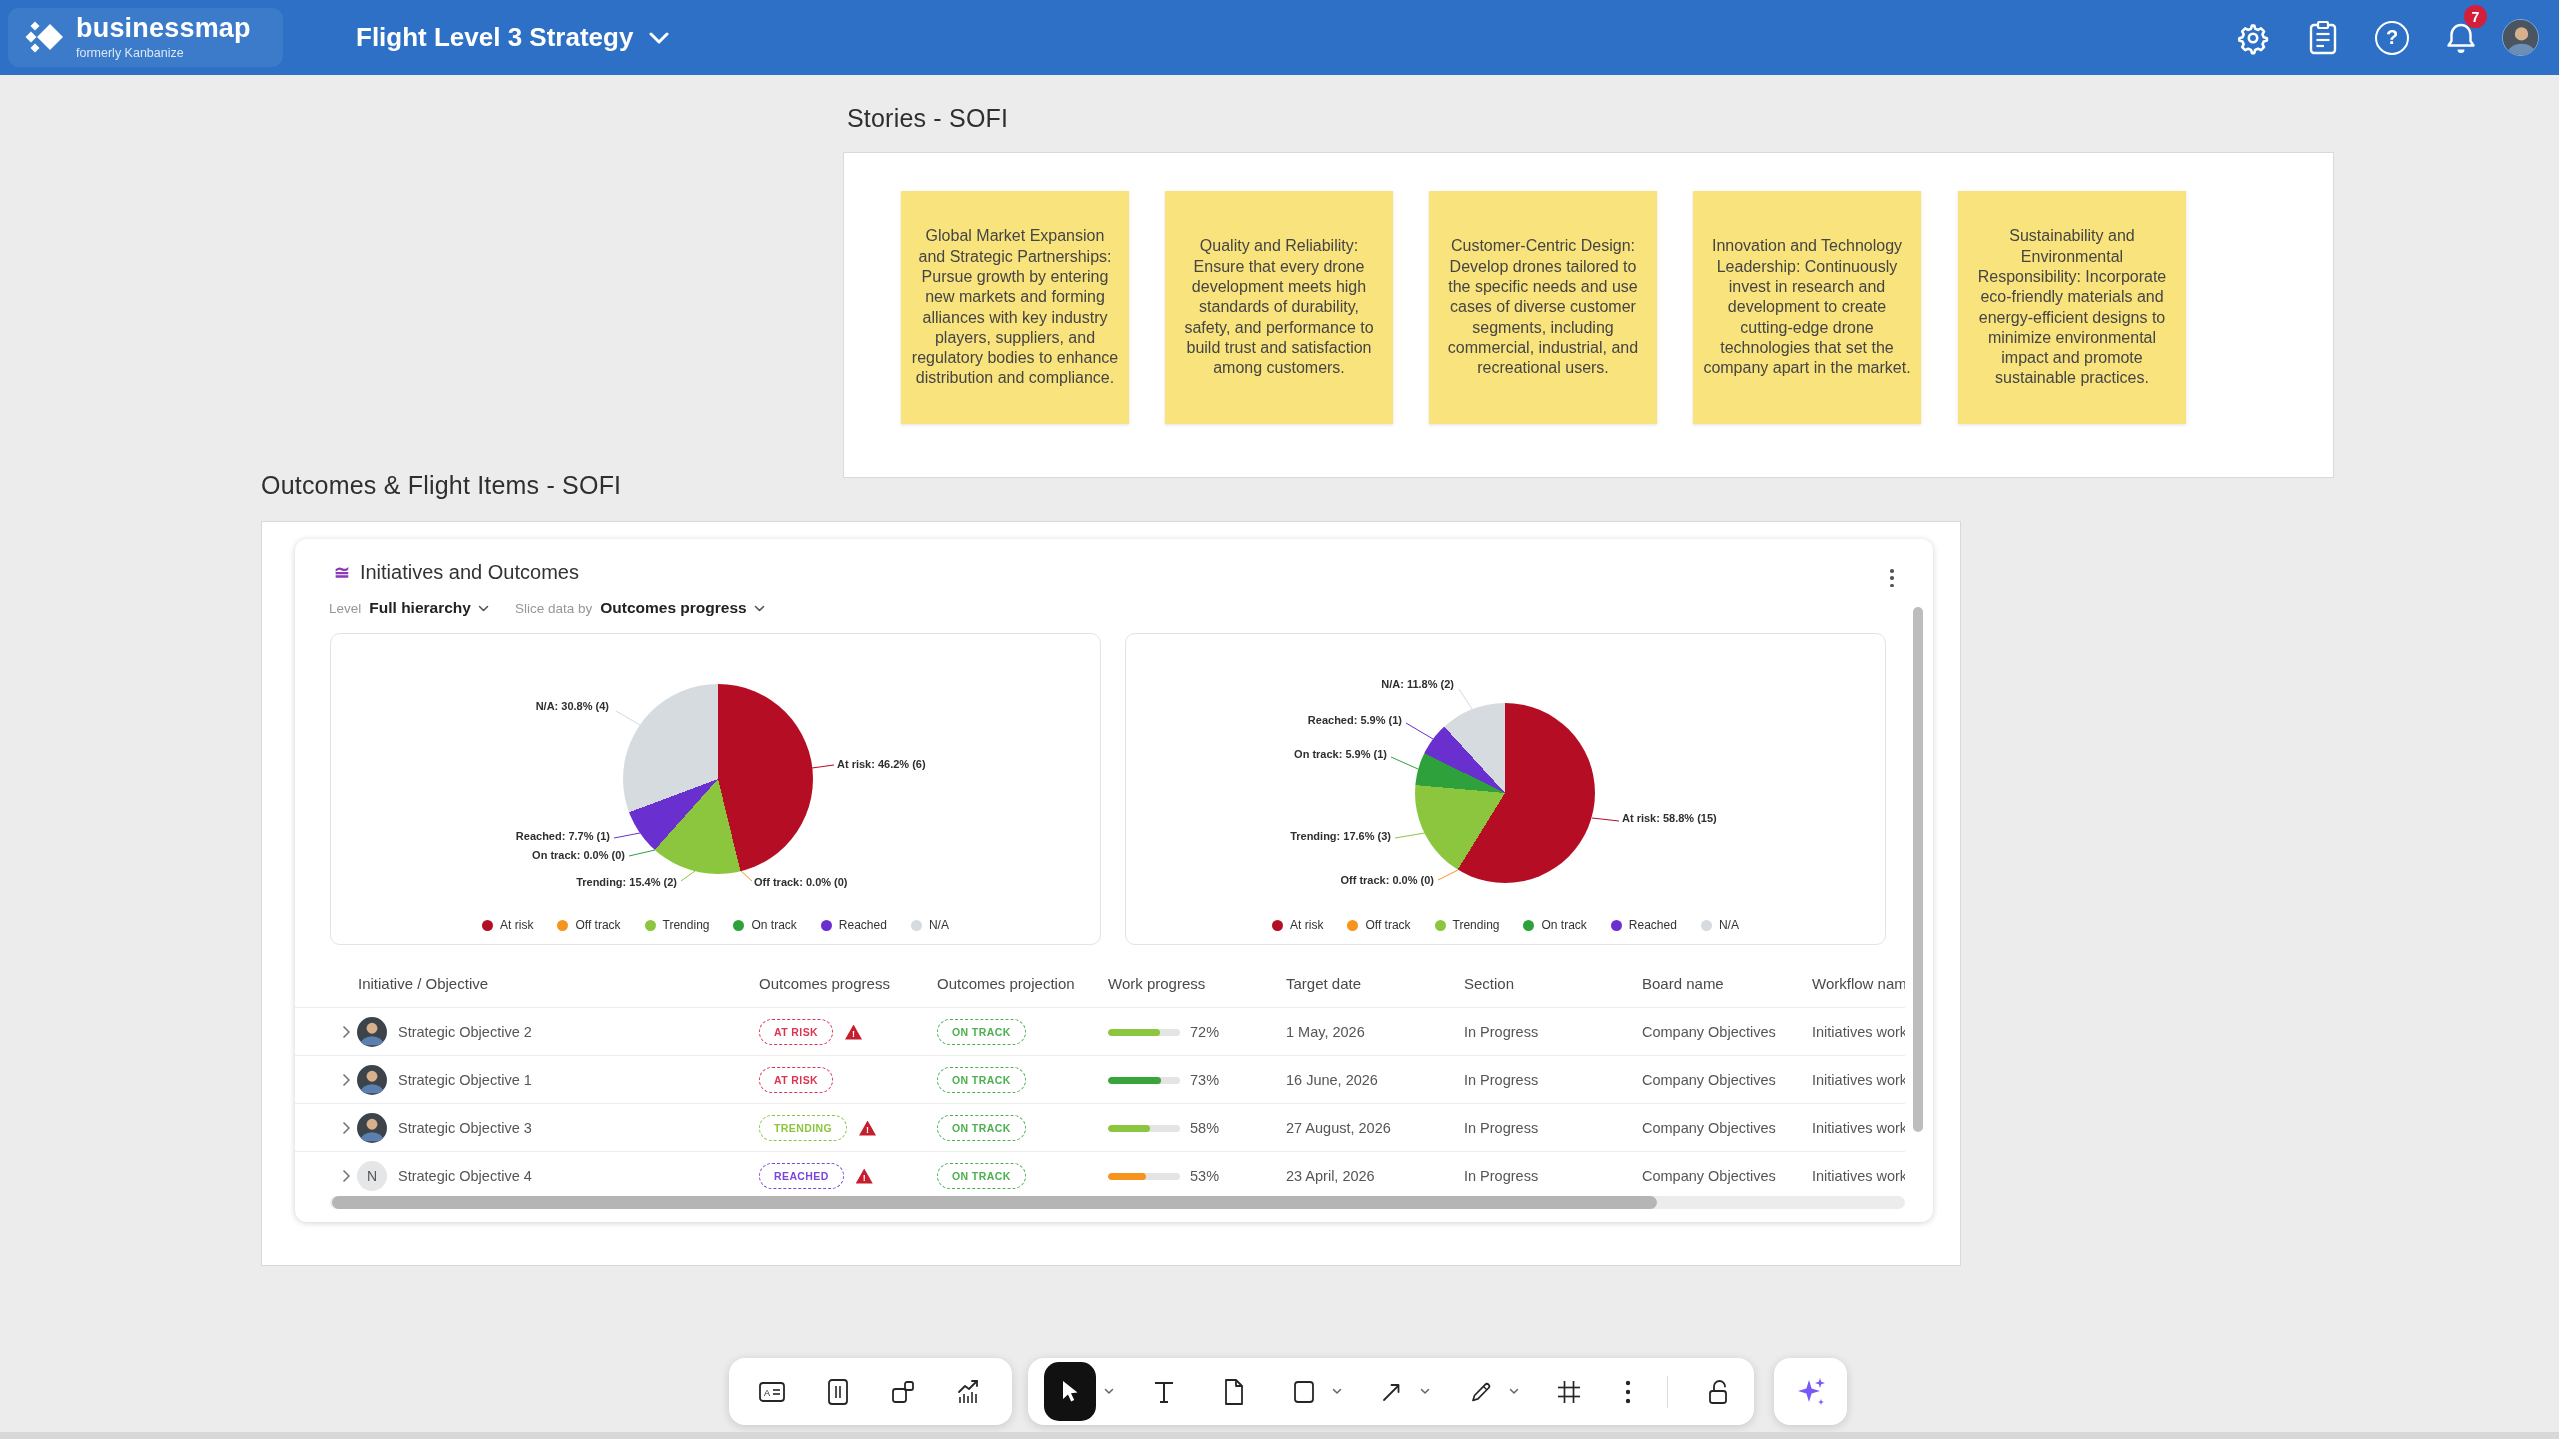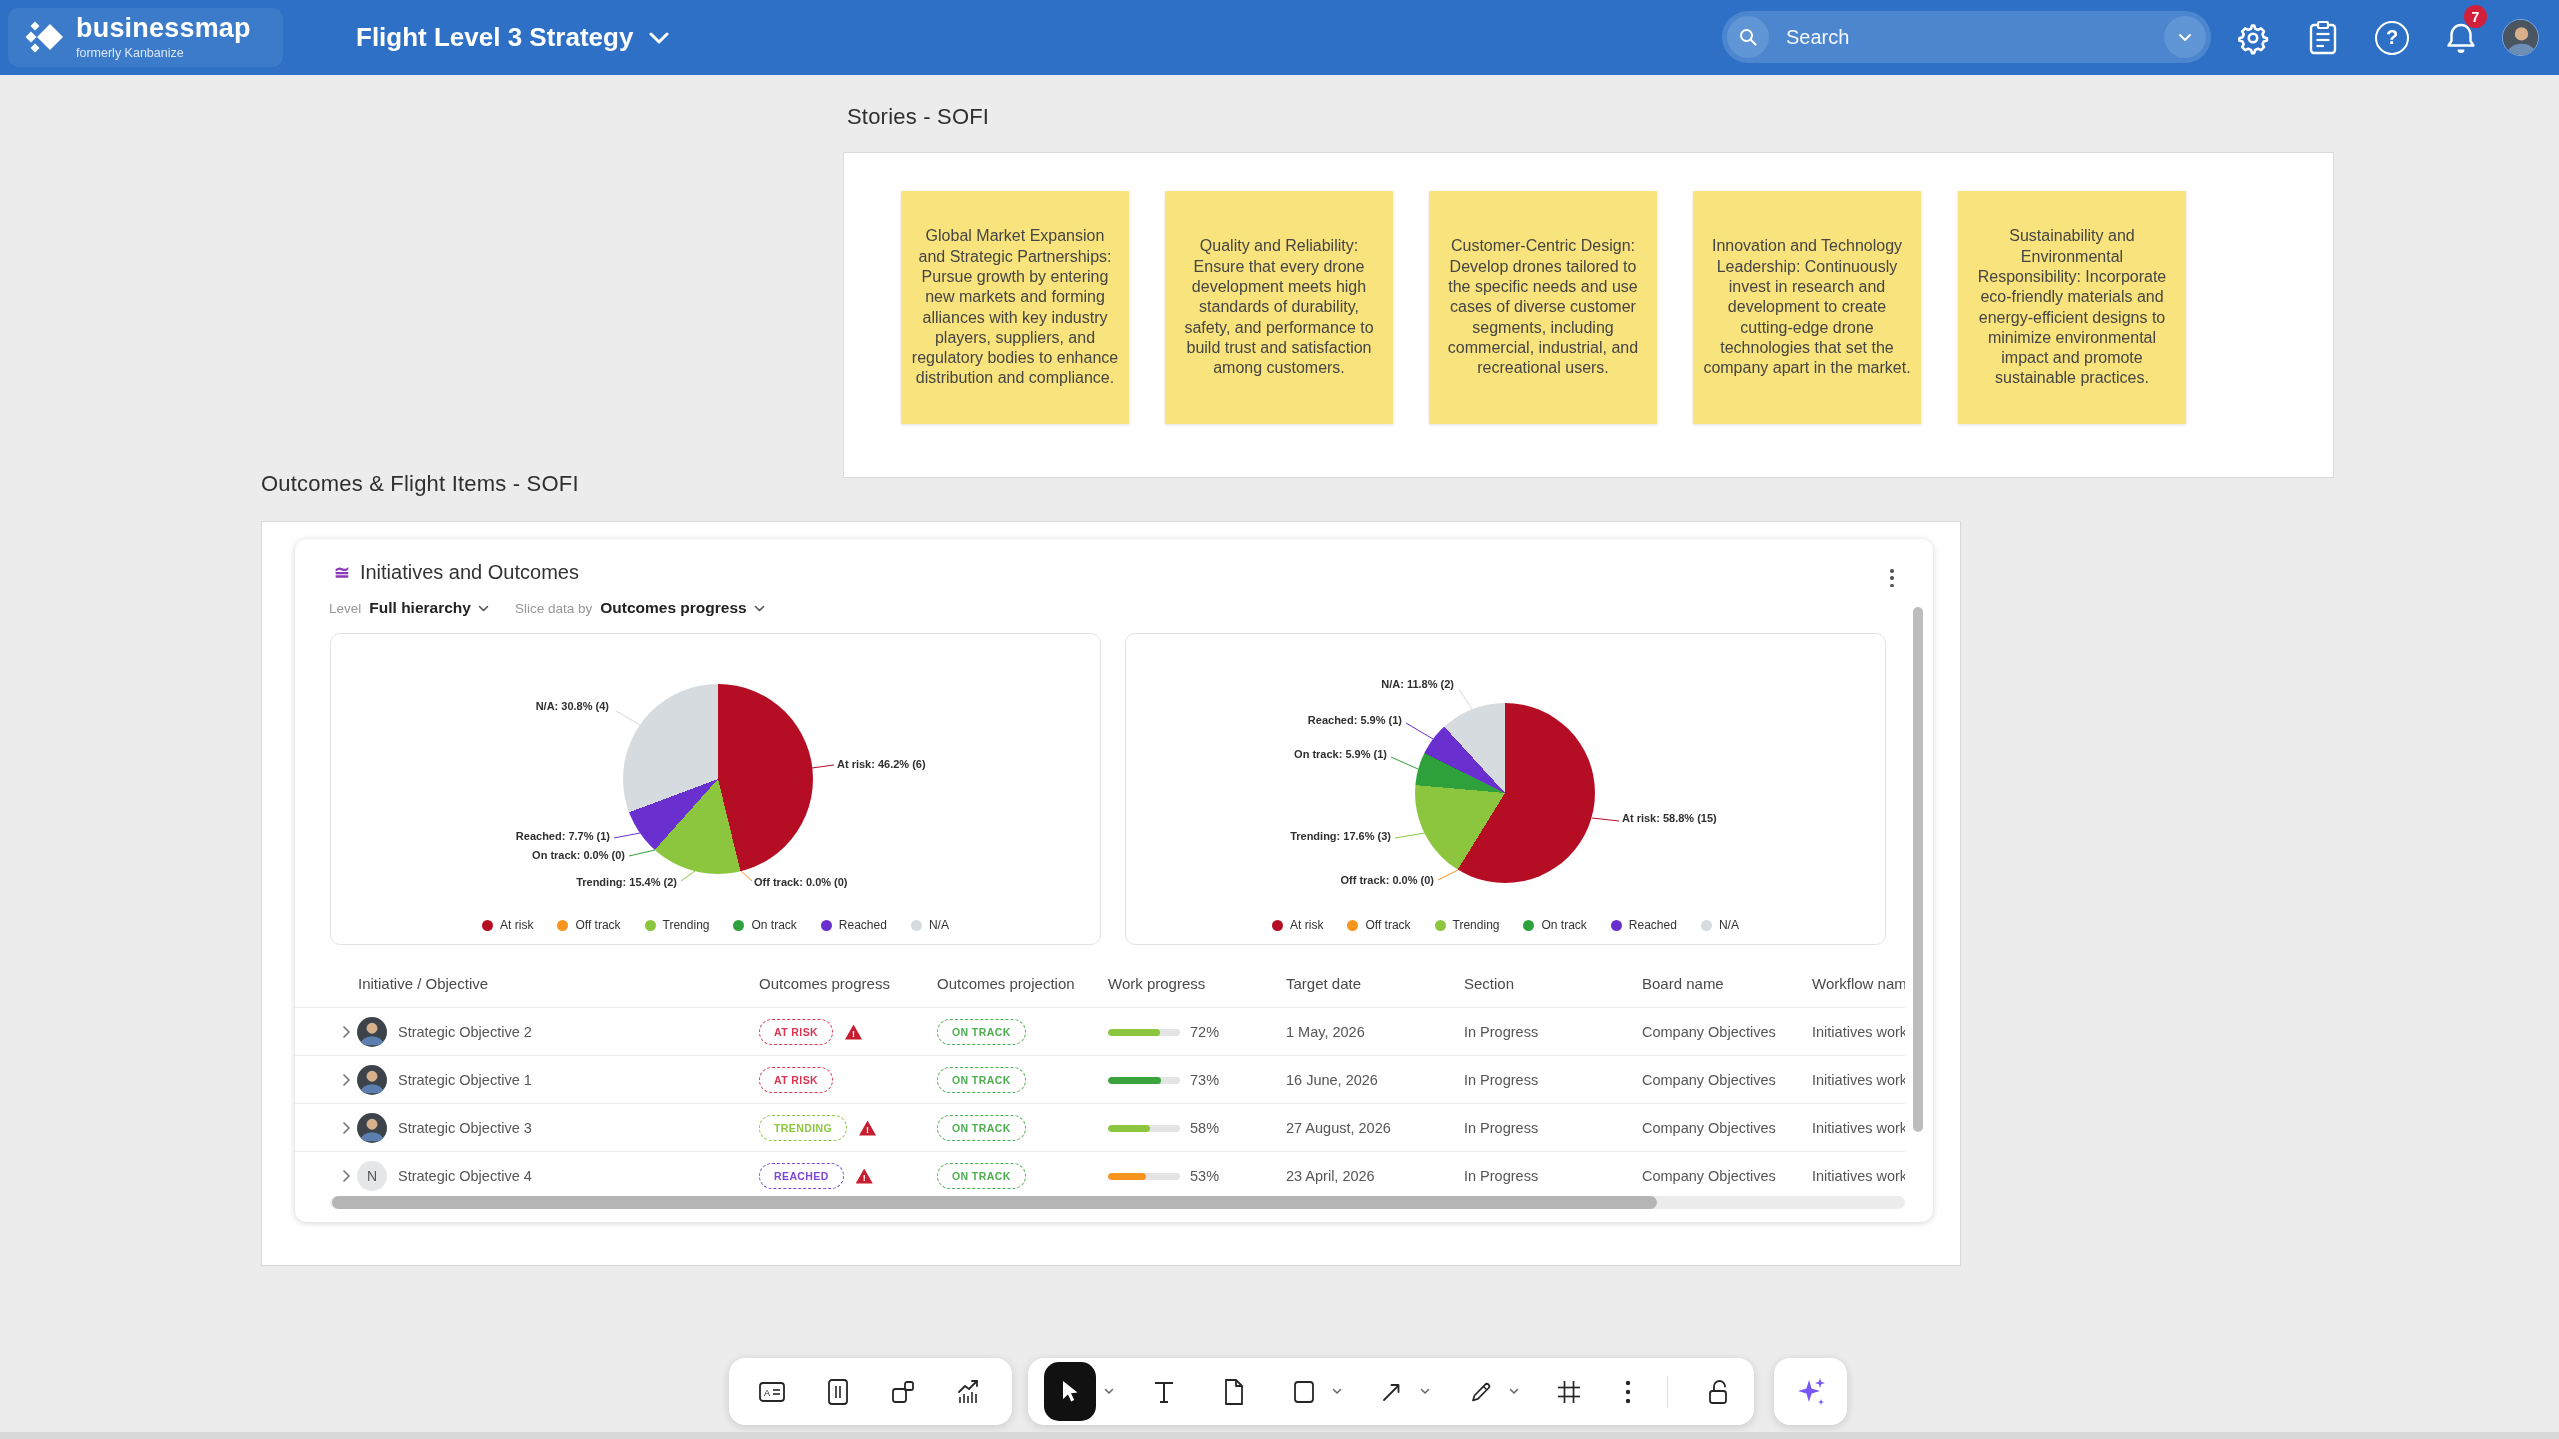--- a/index.html
+++ b/index.html
@@ -18,21 +18,21 @@
   .search-pill{position:absolute;left:1722px;top:11px;width:489px;height:52px;background:#4c86cf;border-radius:26px;display:flex;align-items:center}
   .search-circle{position:absolute;left:5px;top:5px;width:42px;height:42px;border-radius:50%;background:#6095d6;display:flex;align-items:center;justify-content:center}
   .search-dd{position:absolute;right:5px;top:5px;width:42px;height:42px;border-radius:50%;background:#6095d6;display:flex;align-items:center;justify-content:center;cursor:pointer}
   .search-input{position:absolute;left:64px;top:0;height:52px;width:350px;background:transparent;border:none;outline:none;color:#fff;font-size:20px;font-family:"Liberation Sans",sans-serif}
   .search-input::placeholder{color:rgba(255,255,255,.95)}
   .tb-icon{position:absolute;top:0;height:75px;width:46px;display:flex;align-items:center;justify-content:center;cursor:pointer}
   .badge{position:absolute;left:2464px;top:5px;min-width:23px;height:23px;border-radius:12px;background:#d21f3c;color:#fff;font-size:14px;font-weight:700;display:flex;align-items:center;justify-content:center;z-index:2}
   .avatar{position:absolute;left:2502px;top:19px;width:37px;height:37px;border-radius:50%;overflow:hidden;cursor:pointer;border:1px solid rgba(255,255,255,.4)}
 
   
-  .canvas-title{position:absolute;font-size:22px;color:#2f2f2f;letter-spacing:.2px}
+  .canvas-title{position:absolute;font-size:25px;color:#2f2f2f;letter-spacing:.2px}
 
   
   .stories-frame{position:absolute;left:843px;top:152px;width:1491px;height:326px;background:#fff;border:1px solid #dadada}
   .note{position:absolute;top:191px;width:228px;height:233px;background:#f9e37c;box-shadow:0 1px 3px rgba(0,0,0,.12);display:flex;align-items:center;justify-content:center;text-align:center;padding:12px 10px;font-size:16px;line-height:1.27;color:#454545;cursor:pointer}
 
   
   .outcomes-frame{position:absolute;left:261px;top:521px;width:1700px;height:745px;background:#fff;border:1px solid #d9d9d9}
   .widget-card{position:absolute;left:295px;top:539px;width:1638px;height:683px;background:#fff;border-radius:12px;box-shadow:0 1px 6px rgba(0,0,0,.18)}
   .widget-head{position:absolute;left:39px;top:22px;display:flex;align-items:center;gap:10px}
   .widget-glyph{color:#8a3ab9;font-size:19px;font-weight:700}
@@ -106,34 +106,20 @@
     </div>
   </div>
 
   <div class="board-title-wrap">
     <span class="board-title">Flight Level 3 Strategy</span>
     <svg width="20" height="12" viewBox="0 0 20 12">
         <polyline points="2,2 10,10 18,2" fill="none" stroke="#fff" stroke-width="3" stroke-linecap="round" stroke-linejoin="round"></polyline>
       </svg>
   </div>
 
-  <div class="search-pill">
-    <span class="search-circle">
-      <svg width="20" height="20" viewBox="0 0 20 20">
-          <circle cx="8.5" cy="8.5" r="5.5" fill="none" stroke="#fff" stroke-width="2"></circle>
-          <line x1="12.8" y1="12.8" x2="17.5" y2="17.5" stroke="#fff" stroke-width="2" stroke-linecap="round"></line>
-        </svg>
-    </span>
-    <input class="search-input" type="text" placeholder="Search" style="">
-    <span class="search-dd">
-      <svg width="14" height="9" viewBox="0 0 14 9">
-          <polyline points="2,2 7,7 12,2" fill="none" stroke="#fff" stroke-width="2" stroke-linecap="round" stroke-linejoin="round"></polyline>
-        </svg>
-    </span>
-  </div>
 
   <div class="tb-icon" style="left:2230px">
     <svg width="36" height="36" viewBox="0 0 36 36">
       <g fill="none" stroke="#fff" stroke-width="2.6" stroke-linejoin="round">
         <path d="M18 6.5 l2.2 0 1 3.2 2.8 1.2 3-1.5 3 3-1.5 3 1.2 2.8 3.2 1 0 2.2 -3.2 1 -1.2 2.8 1.5 3 -3 3 -3 -1.5 -2.8 1.2 -1 3.2 -2.2 0 -1 -3.2 -2.8 -1.2 -3 1.5 -3 -3 1.5 -3 -1.2 -2.8 -3.2 -1 0 -2.2 3.2 -1 1.2 -2.8 -1.5 -3 3 -3 3 1.5 2.8 -1.2 z" transform="translate(-1,-1)"></path>
         <circle cx="17" cy="17" r="4.2" transform="translate(1,1)"></circle>
       </g>
     </svg>
   </div>
   <div class="tb-icon" style="left:2300px">

